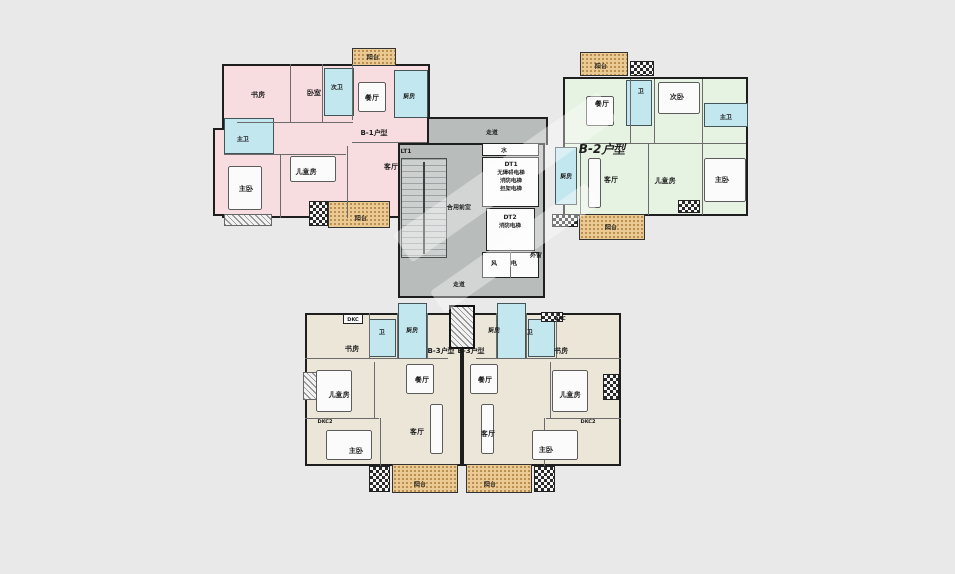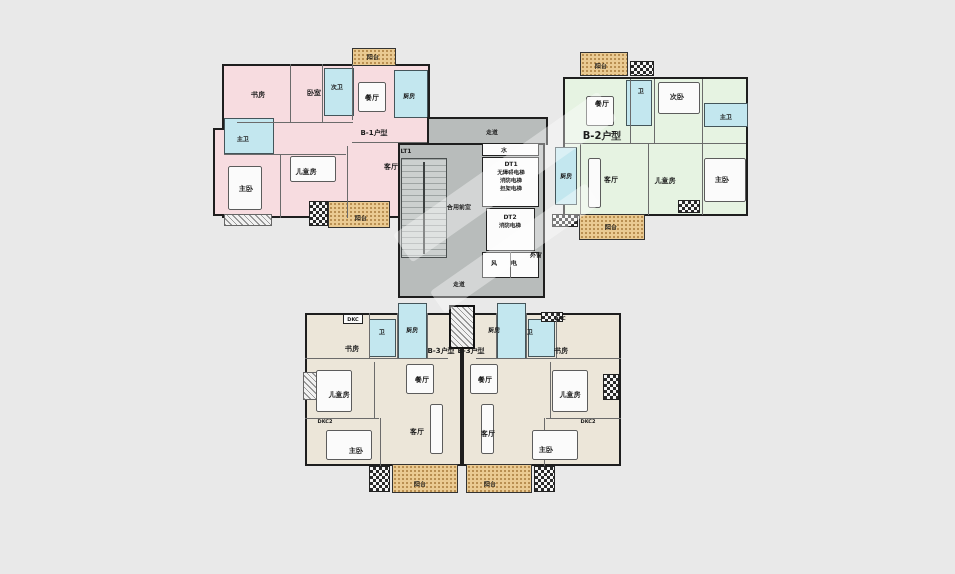--- a/index.html
+++ b/index.html
@@ -137,21 +137,21 @@
       <span class="lbl" style="left: 243px; top: 139px; font-size: 6px;">主卫</span>
       <span class="lbl" style="left: 246px; top: 189px; font-size: 7px;">主卧</span>
       <span class="lbl" style="left: 306px; top: 172px; font-size: 7px;">儿童房</span>
       <span class="lbl" style="left: 391px; top: 167px; font-size: 7px;">客厅</span>
       <span class="lbl" style="left: 361px; top: 218px; font-size: 6px;">阳台</span>
       <span class="lbl" style="left: 601px; top: 66px; font-size: 6px;">阳台</span>
       <span class="lbl" style="left: 602px; top: 104px; font-size: 7px;">餐厅</span>
       <span class="lbl" style="left: 641px; top: 91px; font-size: 6px;">卫</span>
       <span class="lbl" style="left: 677px; top: 97px; font-size: 7px;">次卧</span>
       <span class="lbl" style="left: 726px; top: 117px; font-size: 6px;">主卫</span>
-      <span class="lbl" style="left: 602px; top: 136px; font-size: 10px;">B-2户型</span>
+      <span class="lbl" style="left: 602px; top: 149px; font-size: 12px; font-style: italic;">B-2户型</span>
       <span class="lbl" style="left: 566px; top: 176px; font-size: 6px;">厨房</span>
       <span class="lbl" style="left: 611px; top: 180px; font-size: 7px;">客厅</span>
       <span class="lbl" style="left: 665px; top: 181px; font-size: 7px;">儿童房</span>
       <span class="lbl" style="left: 722px; top: 180px; font-size: 7px;">主卧</span>
       <span class="lbl" style="left: 611px; top: 227px; font-size: 6px;">阳台</span>
       <span class="lbl" style="left: 492px; top: 132px; font-size: 6px;">走道</span>
       <span class="lbl" style="left: 406px; top: 151px; font-size: 6px;">LT1</span>
       <span class="lbl" style="left: 504px; top: 150px; font-size: 6px;">水</span>
       <span class="lbl" style="left: 511px; top: 164px; font-size: 6px;">DT1</span>
       <span class="lbl" style="left: 511px; top: 173px; font-size: 5.5px;">无障碍电梯</span>

